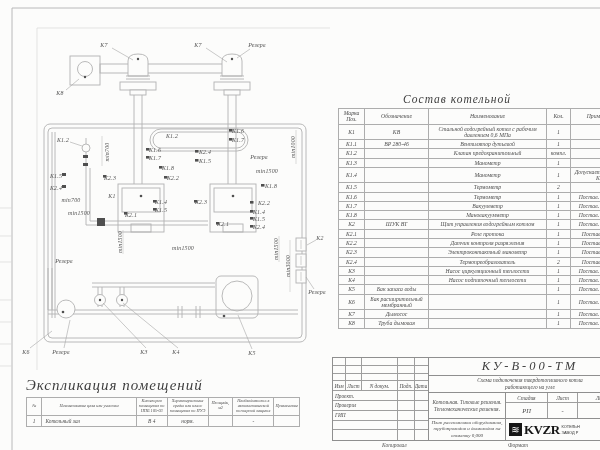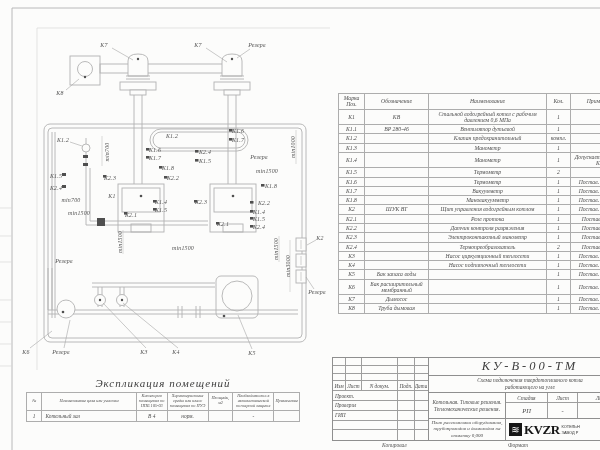--- a/index.html
+++ b/index.html
@@ -14,21 +14,21 @@
   .comp{position:absolute;left:338px;top:93px;width:294px}
   .comp-title{font-style:italic;font-size:11.5px;text-align:center;width:238px;
               margin:0 0 3px 0;color:#3e3e3e;letter-spacing:1px}
   table{border-collapse:collapse}
   .comp table{width:294px;table-layout:fixed}
   .comp th,.comp td{border:1px solid #adadad;font-style:italic;font-weight:normal;
        font-size:5.7px;line-height:1.1;text-align:center;vertical-align:middle;
        padding:1px 1px;color:#4c4c4c;overflow:hidden}
   
   .expl{position:absolute;left:26px;top:377px;width:274px}
-  .expl-title{font-style:italic;font-size:11px;text-align:center;margin:0 0 3px 0;
+  .expl-title{font-style:italic;font-size:15px;text-align:left;margin:0 0 3px 0;
               color:#3e3e3e;letter-spacing:1px}
   .expl table{width:274px;table-layout:fixed}
   .expl th{font-size:4.3px}
   .expl th,.expl td{border:1px solid #adadad;font-style:italic;font-weight:normal;
        line-height:1.15;text-align:center;vertical-align:middle;padding:1px;
        color:#4c4c4c;overflow:hidden}
   .expl td{font-size:5.4px;height:8px}
   .expl td.nm{text-align:left;padding-left:3px}
   
   .tb{position:absolute;left:332px;top:357px;width:300px;height:84px;display:flex;
@@ -275,20 +275,21 @@
       <span class="plan-label" style="left: 320px; top: 238px;">К2</span>
       <span class="plan-label" style="left: 317px; top: 292px;">Резерв</span>
       <span class="plan-label" style="left: 26px; top: 352px;">К6</span>
       <span class="plan-label" style="left: 61px; top: 352px;">Резерв</span>
       <span class="plan-label" style="left: 144px; top: 352px;">К3</span>
       <span class="plan-label" style="left: 176px; top: 352px;">К4</span>
       <span class="plan-label" style="left: 252px; top: 353px;">К5</span>
     </div>
 
   <div class="comp">
+    <div class="comp-title">Состав котельной</div>
     <table>
       <colgroup>
           <col style="width:26px">
           <col style="width:64px">
           <col style="width:118px">
           <col style="width:24px">
           <col style="width:62px">
         </colgroup>
       <thead>
           <tr>

